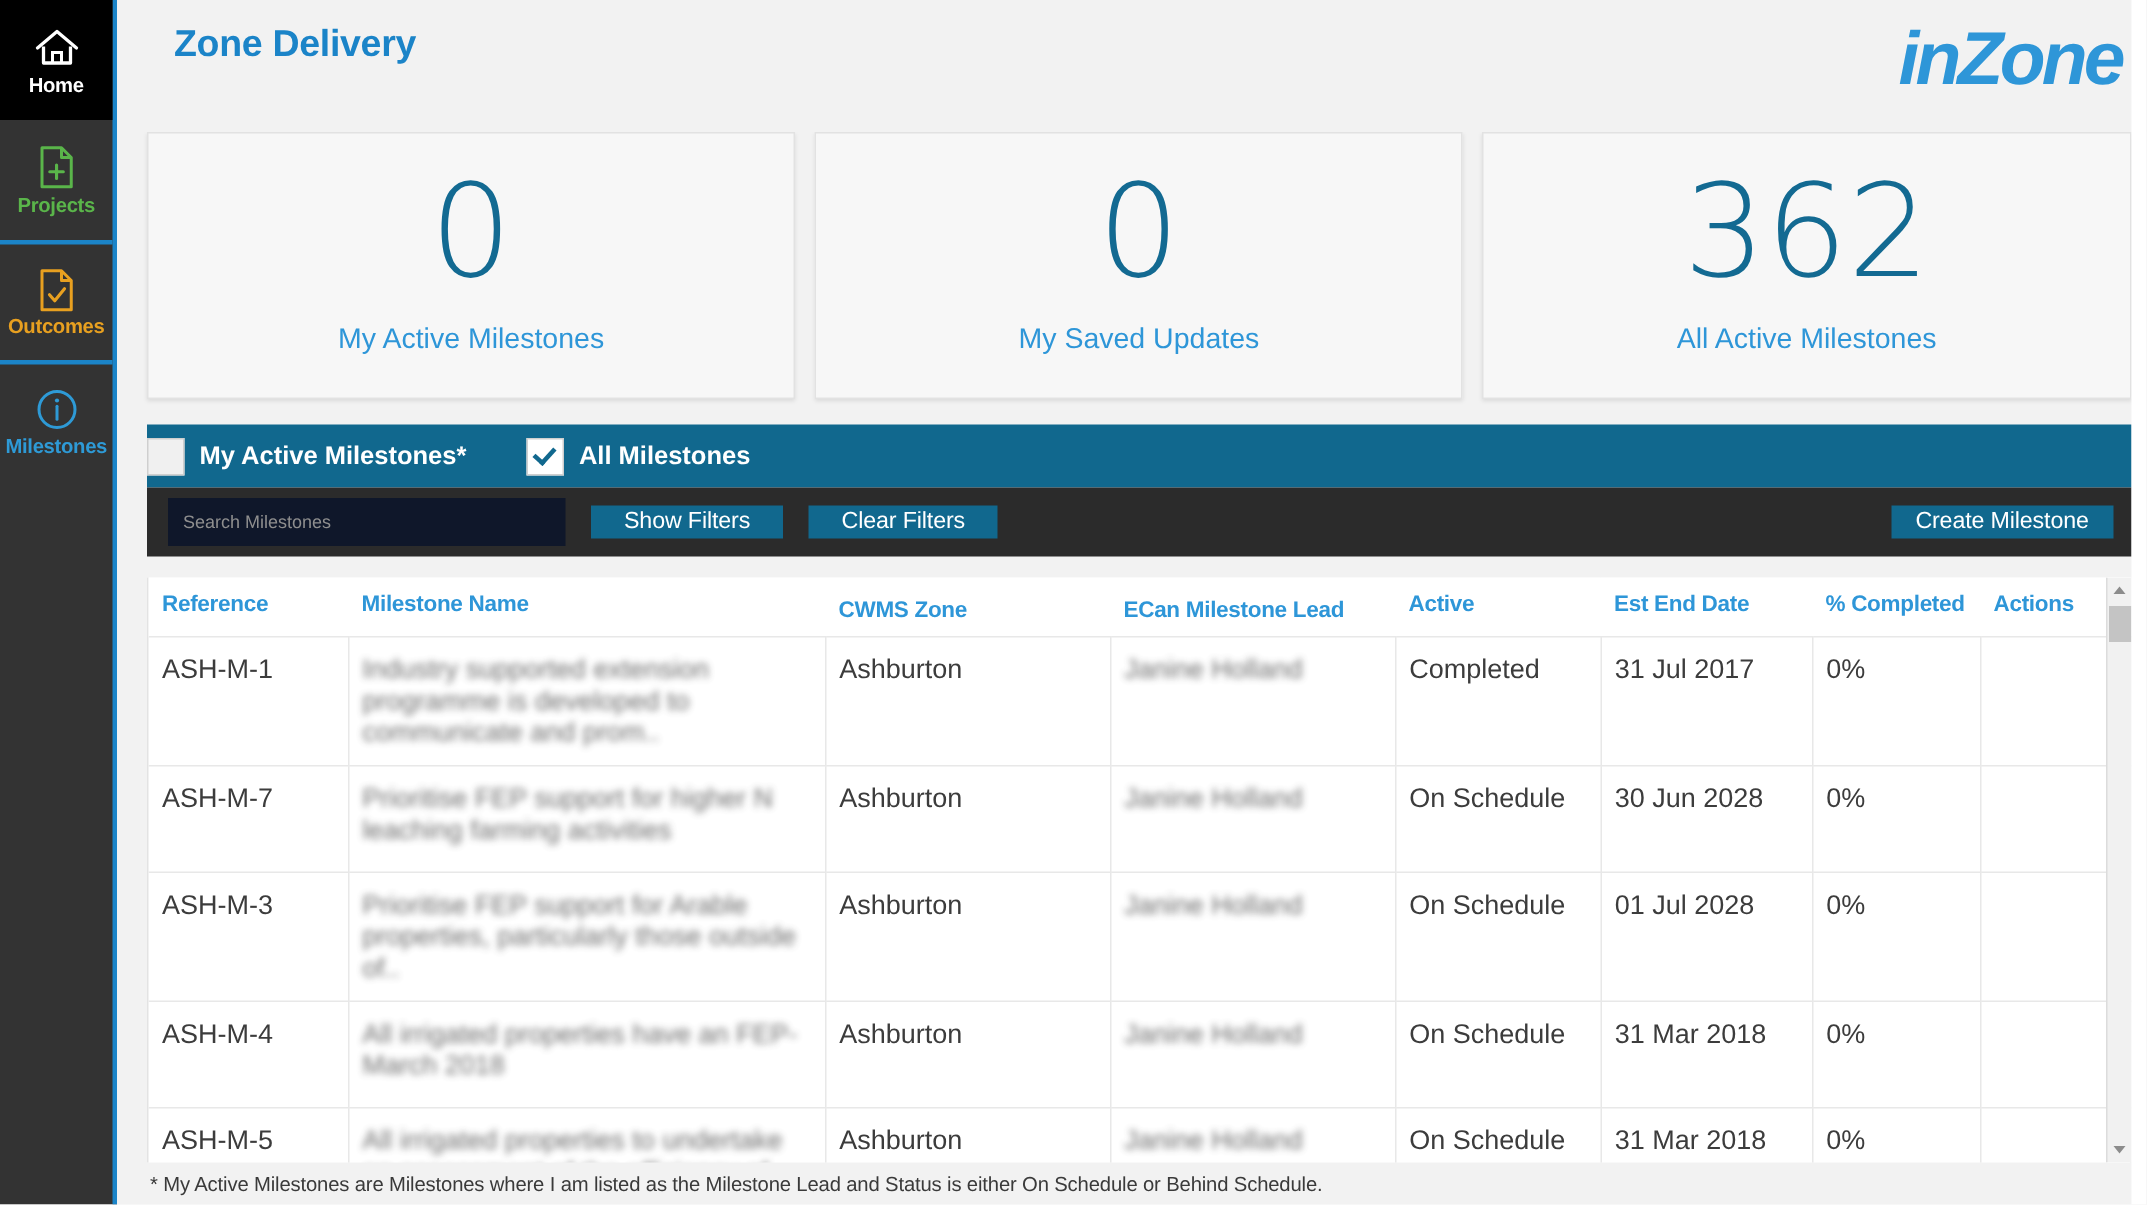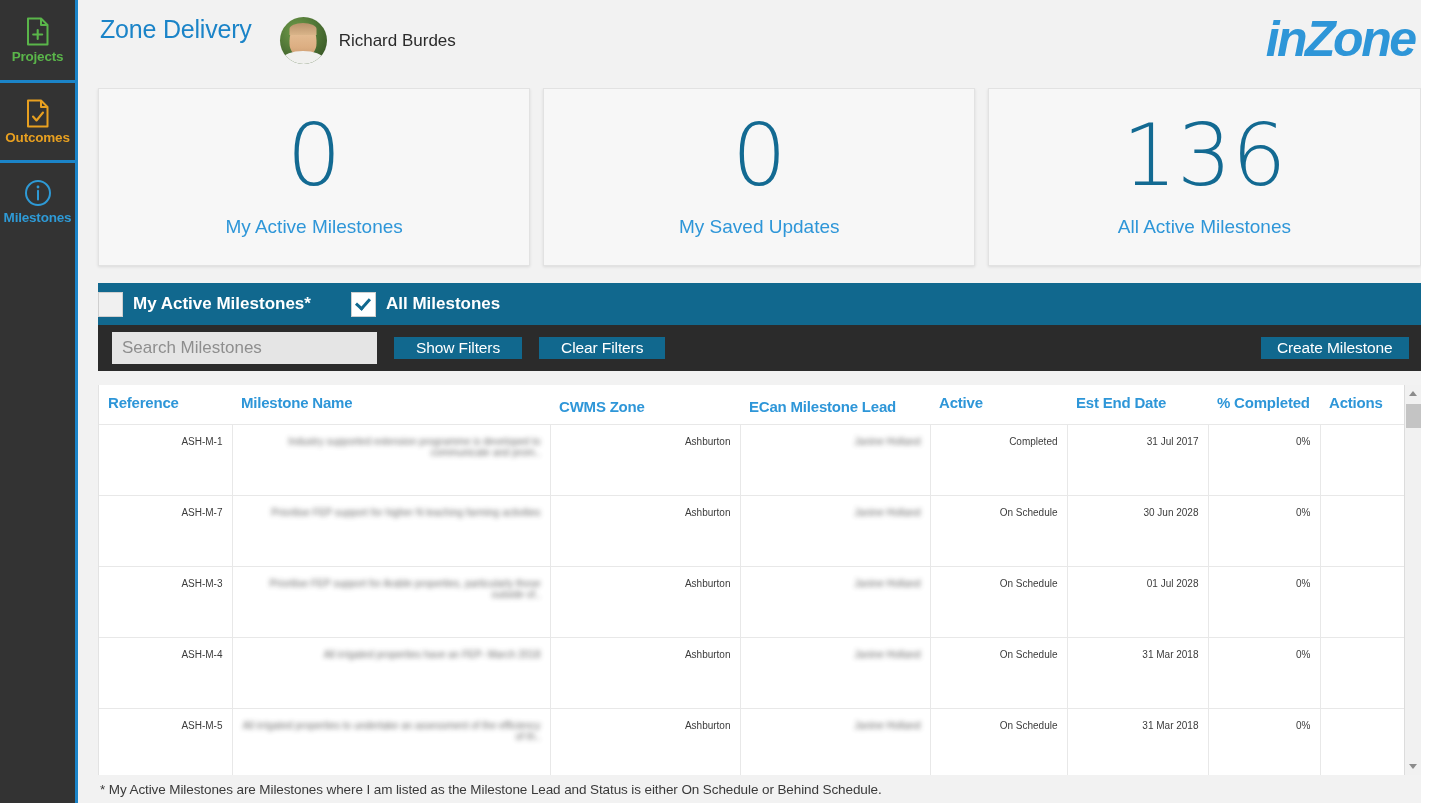--- a/index.html
+++ b/index.html
@@ -43,22 +43,22 @@
   
   .main { flex: 1; height: 803px; position: relative; background: #f2f2f2; display:flex; flex-direction:column; }
 
   
   .header {
     height: 88px; background:#f2f2f2;
     display:flex; align-items:flex-start; position:relative;
     padding: 8px 0 0 0;
   }
   .title-block {
-    margin-left: 22px; margin-top: 6px;
-    color:#1b84c8; font-weight:normal; font-size:25px; line-height:1.22;
+    margin-left: 38px; margin-top: 6px;
+    color:#1b84c8; font-weight:bold; font-size:25px; line-height:1.22;
     letter-spacing:-0.2px;
   }
   .user-block { display:flex; align-items:center; gap:12px; margin-left: 28px; margin-top:9px; }
   .avatar {
     width:47px; height:47px; border-radius:50%;
     overflow:hidden; position:relative; flex:0 0 47px;
     background: radial-gradient(circle at 35% 30%, #6f9c4a 0%, #4a6e32 55%, #2e4a20 100%);
   }
   .avatar .face {
     position:absolute; left:50%; top:52%; transform:translate(-50%,-50%);
@@ -113,22 +113,22 @@
   .cb .tick {
     width:14px; height:9px; border-left:3.4px solid #11688e; border-bottom:3.4px solid #11688e;
     transform: rotate(-48deg); margin-top:-4px;
   }
   .cb-label { color:#ffffff; font-weight:bold; font-size:17px; margin-right:30px; }
   .filter-bottom {
     background:#2b2b2b; height:46px;
     display:flex; align-items:center; padding: 0 10px 0 14px; position:relative;
   }
   .search-input {
-    width:265px; height:32px; background:#e5e5e5; border:none;
-    padding-left:10px; font-size:17px; color:#777; outline:none;
+    width:265px; height:32px; background:#0f172a; border:none;
+    padding-left:10px; font-size:12px; color:#777; outline:none;
     font-family:"Liberation Sans", sans-serif;
   }
   .search-input::placeholder { color:#8e8e8e; }
   .btn {
     background:#11688e; color:#ffffff; border:none;
     height:22px; padding: 0 22px; font-size:15.5px;
     font-family:"Liberation Sans", sans-serif;
     cursor:pointer; margin-left:17px; letter-spacing:-0.1px;
   }
   .btn.create { position:absolute; right:12px; padding: 0 16px; }
@@ -141,23 +141,23 @@
   }
   table { border-collapse:collapse; width: 1281px; table-layout:fixed; }
   thead th {
     color:#2e96d8; font-size:15px; font-weight:bold; text-align:left;
     padding: 9px 0 9px 9px; background:#ffffff; border:none;
     vertical-align: top;
     letter-spacing:-0.2px;
   }
   thead th.lower { padding-top:13px; }
   tbody td {
-    font-size:10px; color:#3c3c3c;
+    font-size:18px; color:#3c3c3c;
     border:1px solid #e8e8e8; border-left:none; border-right:1px solid #e8e8e8;
-    padding: 11px 9px; vertical-align: top; height:71px;text-align:right;
+    padding: 11px 9px; vertical-align: top; height:71px;
   }
   tbody td.blurred {
     color:#555; filter: blur(2.6px); opacity:0.85;
   }
   .col-ref      { width: 133px; }
   .col-name     { width: 318px; }
   .col-zone     { width: 190px; }
   .col-lead     { width: 190px; }
   .col-status   { width: 137px; }
   .col-date     { width: 141px; }
@@ -198,20 +198,30 @@
     position:absolute; right:0; top:0; width:10px; height:803px; background:#ffffff;
   }
 </style>
 </head>
 <body>
 
 <div class="app">
 
   <nav class="sidebar">
 
+    <div class="nav-item home">
+      <span class="nav-icon">
+        <svg width="30" height="27" viewBox="0 0 30 27">
+          <path d="M2 14 L15 3 L28 14" fill="none" stroke="#ffffff" stroke-width="2.2" stroke-linecap="round" stroke-linejoin="round"></path>
+          <path d="M6 13 L6 24 L24 24 L24 13" fill="none" stroke="#ffffff" stroke-width="2.2" stroke-linejoin="round"></path>
+          <path d="M12 24 L12 17 L18 17 L18 24" fill="none" stroke="#ffffff" stroke-width="2"></path>
+        </svg>
+      </span>
+      <span class="nav-label">Home</span>
+    </div>
 
     <div class="nav-item projects">
       <span class="nav-icon">
         <svg width="24" height="29" viewBox="0 0 24 29">
           <path d="M2 1.5 H15 L21.5 8 V27.5 H2 Z" fill="none" stroke="#5ab54a" stroke-width="2" stroke-linejoin="round"></path>
           <path d="M15 1.5 V8 H21.5" fill="none" stroke="#5ab54a" stroke-width="2" stroke-linejoin="round"></path>
           <path d="M11.7 13 V22 M7.2 17.5 H16.2" stroke="#5ab54a" stroke-width="2.1" stroke-linecap="round"></path>
         </svg>
       </span>
       <span class="nav-label">Projects</span>
@@ -240,45 +250,37 @@
     </div>
   </nav>
 
   <div class="main">
 
     <header class="header">
       <div class="title-block">
         <div>Zone Delivery</div>
       </div>
 
-      <div class="user-block">
-        <div class="avatar">
-          <div class="face"></div>
-          <div class="hair"></div>
-          <div class="shirt"></div>
-        </div>
-        <span class="user-name">Richard Burdes</span>
-      </div>
 
       <div class="logo">
         <span>inZone</span>
       </div>
     </header>
 
     <section class="cards">
       <div class="card">
         <div class="card-number">0</div>
         <div class="card-label">My Active Milestones</div>
       </div>
       <div class="card">
         <div class="card-number">0</div>
         <div class="card-label">My Saved Updates</div>
       </div>
       <div class="card">
-        <div class="card-number">136</div>
+        <div class="card-number">362</div>
         <div class="card-label">All Active Milestones</div>
       </div>
     </section>
 
     <section class="filterbar">
       <div class="filter-top">
         <span class="cb"></span>
         <span class="cb-label">My Active Milestones*</span>
         <span class="cb checked">
           <span class="tick"></span>

